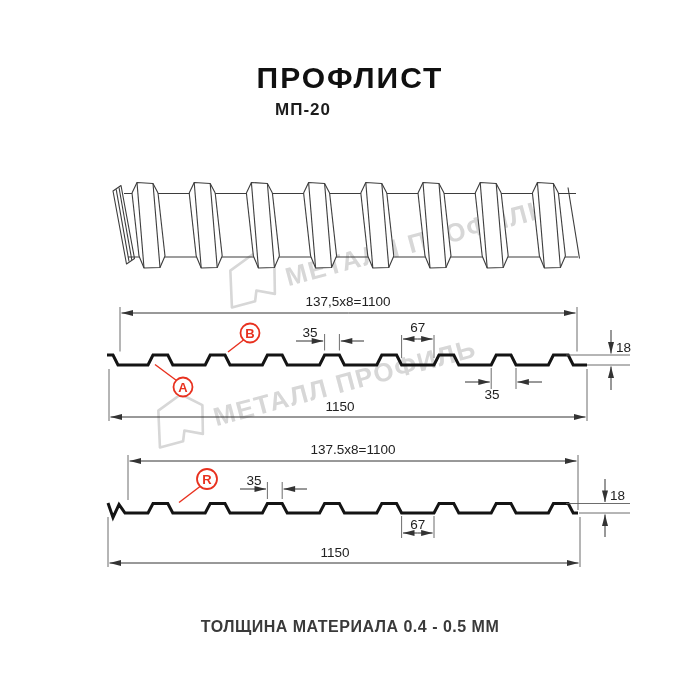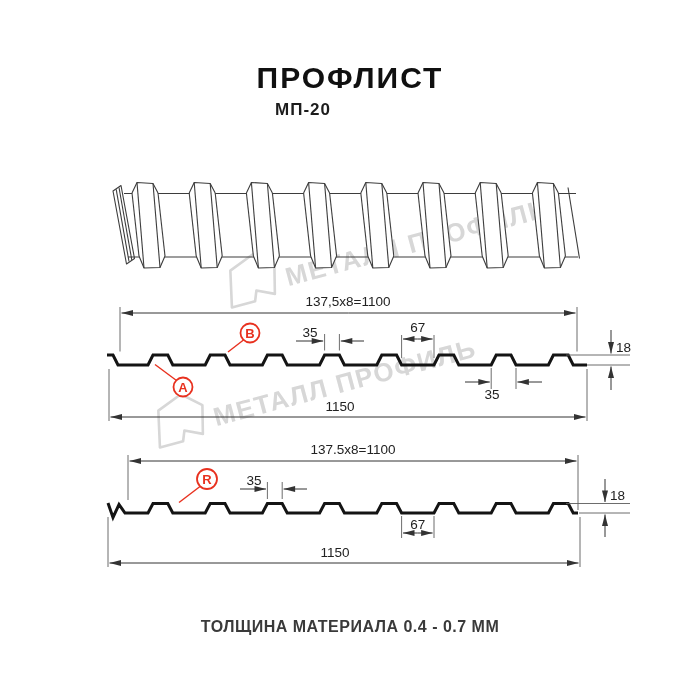--- a/index.html
+++ b/index.html
@@ -26,21 +26,21 @@
   .wmtext{font-family:"Liberation Sans",sans-serif;font-size:26px;font-weight:700;
           letter-spacing:1.5px;fill:#d7d7d7;}
 </style>
 </head>
 <body>
 
 <div class="canvas">
 
   <div class="title">ПРОФЛИСТ</div>
   <div class="subtitle">МП-20</div>
-  <div class="footer">ТОЛЩИНА МАТЕРИАЛА 0.4 - 0.7 ММ</div>
+  <div class="footer">ТОЛЩИНА МАТЕРИАЛА 0.4 - 0.5 ММ</div>
 
   <svg width="700" height="700" viewBox="0 0 700 700">
     <defs>
       <marker id="arr" markerUnits="userSpaceOnUse" markerWidth="14" markerHeight="10" refX="12.5" refY="5" orient="auto">
         <path d="M1,2 L12.5,5 L1,8 Z" fill="#333"></path>
       </marker>
     </defs>
 
     <g transform="translate(230,308) rotate(-15)">
       <path class="wm" d="M2,0 L10,-36 L36,-46 L54,-30 L47,-2 L30,-10 L26,0 Z"></path>

